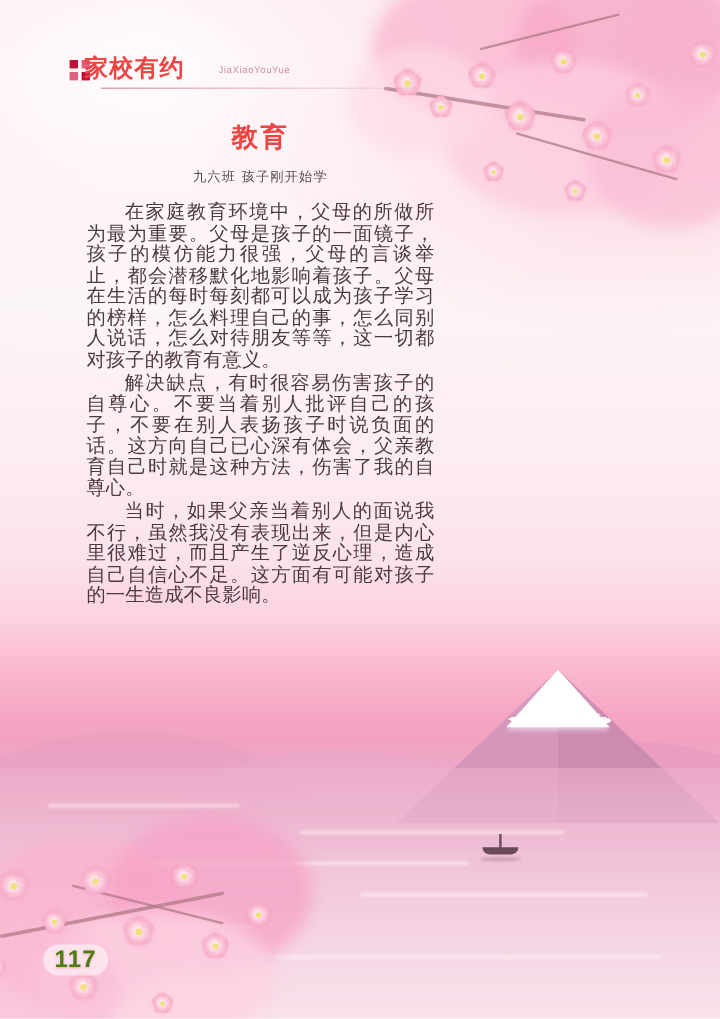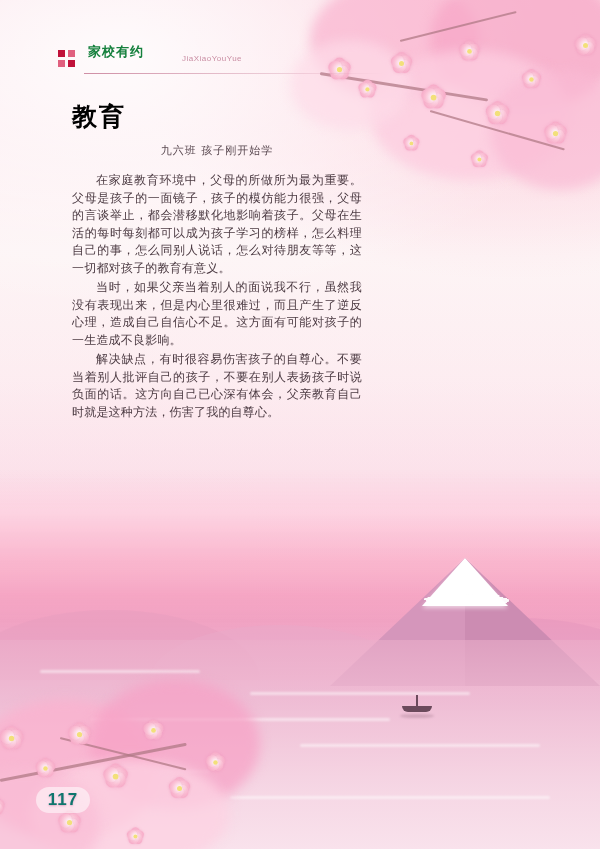--- a/index.html
+++ b/index.html
@@ -236,24 +236,24 @@
     width: 7px; height: 7px;
     background: #c0113a;
     display: block;
   }
   .header-mark b:nth-child(1){ left: 0; top: 0; }
   .header-mark b:nth-child(2){ left: 10px; top: 0; background:#e0607f; }
   .header-mark b:nth-child(3){ left: 0; top: 10px; background:#e0607f; }
   .header-mark b:nth-child(4){ left: 10px; top: 10px; }
   .header-title {
     position: absolute;
-    left: 30px; top: 3px;
-    font-size: 13px;
+    left: 12px; top: 3px;
+    font-size: 20px;
     font-weight: bold;
-    color: #15803d;
+    color: #ef4444;
     letter-spacing: 1px;
     font-family: "DejaVu Sans", sans-serif;
   }
   .header-pinyin {
     position: absolute;
     left: 124px; top: 14px;
     font-size: 8px;
     color: #c98ea3;
     letter-spacing: .5px;
     font-family: "Liberation Sans", sans-serif;
@@ -268,39 +268,39 @@
   }
 
   
   .article {
     position: absolute;
     left: 72px;
     top: 100px;
     width: 290px;
   }
   .article-title {
-    text-align: left;
-    font-size: 25px;
+    text-align: center;
+    font-size: 22px;
     font-weight: bold;
-    color: #000000;
+    color: #ef4444;
     letter-spacing: 2px;
     font-family: "DejaVu Sans", sans-serif;
     margin: 0 0 10px 0;
   }
   .article-byline {
     text-align: center;
     font-size: 11px;
     color: #5b4a52;
     letter-spacing: 1px;
     margin: 0 0 14px 0;
     font-family: "DejaVu Sans", sans-serif;
   }
   .article-body p {
     margin: 0 0 2px 0;
-    font-size: 12px;
+    font-size: 16px;
     line-height: 17.5px;
     color: #4b3a42;
     text-align: justify;
     text-indent: 2em;
     font-family: Liberation Serif, serif;
     letter-spacing: .2px;
   }
 
   
   .page-number-wrap {
@@ -316,23 +316,23 @@
     background: rgba(255,255,255,0.55);
     border-radius: 13px;
     filter: blur(0.5px);
   }
   .page-number {
     position: absolute;
     inset: 0;
     display: flex;
     align-items: center;
     justify-content: center;
-    font-size: 17px;
+    font-size: 20px;
     font-weight: bold;
-    color: #0f766e;
+    color: #4d7c0f;
     text-shadow: 0 1px 2px rgba(200,120,160,.55);
     font-family: "Liberation Sans", sans-serif;
     letter-spacing: 1px;
   }
 </style>
 </head>
 <body>
 
 <div id="page">
 
@@ -566,22 +566,22 @@
     <div class="header-title">家校有约</div>
     <div class="header-pinyin">JiaXiaoYouYue</div>
     <div class="header-rule"></div>
   </div>
 
   <div class="article">
     <h1 class="article-title">教育</h1>
     <div class="article-byline">九六班 孩子刚开始学</div>
     <div class="article-body">
       <p>在家庭教育环境中，父母的所做所为最为重要。父母是孩子的一面镜子，孩子的模仿能力很强，父母的言谈举止，都会潜移默化地影响着孩子。父母在生活的每时每刻都可以成为孩子学习的榜样，怎么料理自己的事，怎么同别人说话，怎么对待朋友等等，这一切都对孩子的教育有意义。</p>
+      <p>解决缺点，有时很容易伤害孩子的自尊心。不要当着别人批评自己的孩子，不要在别人表扬孩子时说负面的话。这方向自己已心深有体会，父亲教育自己时就是这种方法，伤害了我的自尊心。</p>
       <p>当时，如果父亲当着别人的面说我不行，虽然我没有表现出来，但是内心里很难过，而且产生了逆反心理，造成自己自信心不足。这方面有可能对孩子的一生造成不良影响。</p>
-      <p>解决缺点，有时很容易伤害孩子的自尊心。不要当着别人批评自己的孩子，不要在别人表扬孩子时说负面的话。这方向自己已心深有体会，父亲教育自己时就是这种方法，伤害了我的自尊心。</p>
     </div>
   </div>
 
   <div class="page-number-wrap">
     <div class="page-number-pill"></div>
     <div class="page-number">117</div>
   </div>
 
 </div>
 

